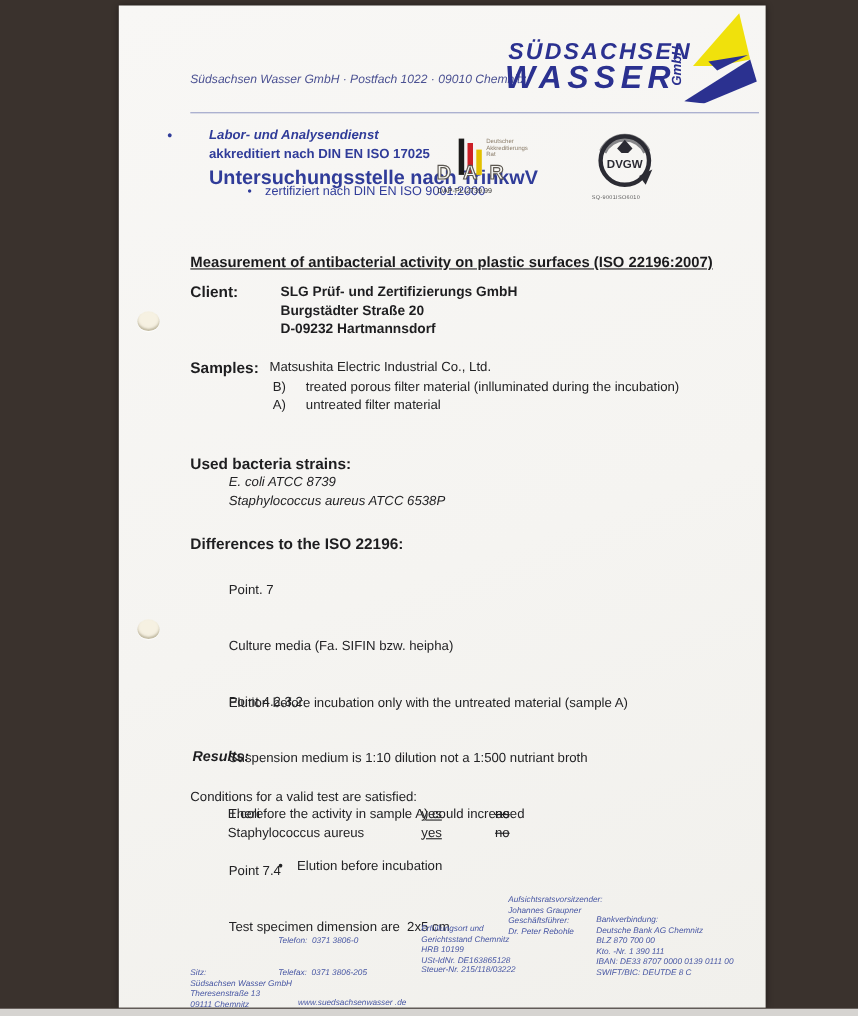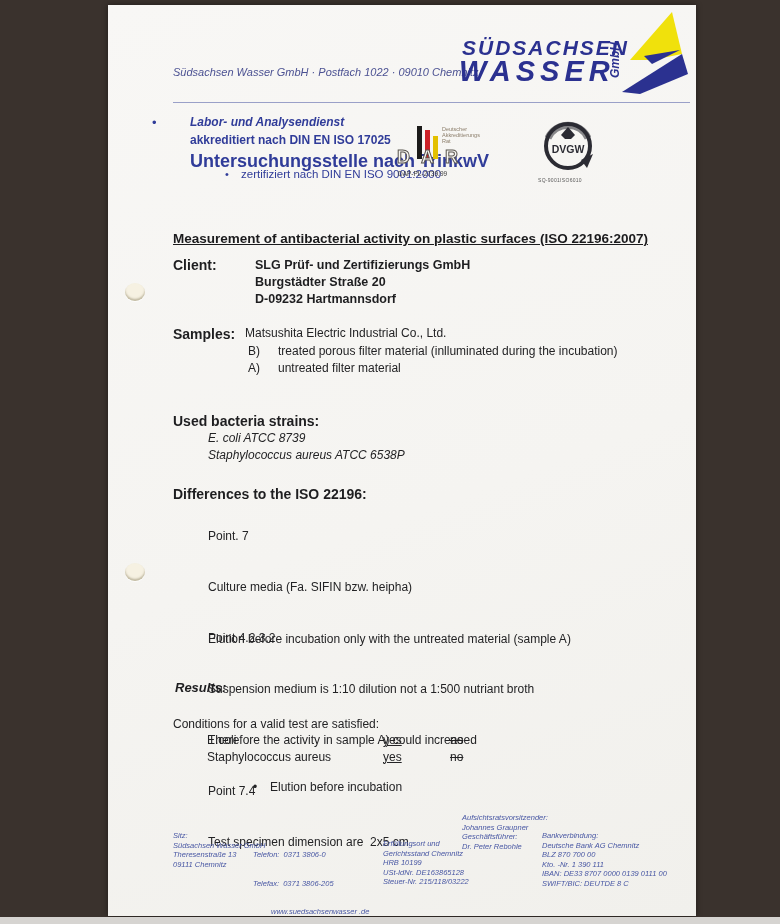--- a/index.html
+++ b/index.html
@@ -66,21 +66,21 @@
   .results-h{left:67px;top:675px;font-size:13px;font-weight:bold;font-style:italic;color:#1e1e20;}
   .cond-lbl{left:65px;top:712px;}
   .res-rows{left:99px;top:727px;line-height:16.5px;}
   .res-name{display:inline-block;width:176px;}
   .res-yes{display:inline-block;width:67px;text-decoration:underline;}
   .res-no{display:inline-block;text-decoration:line-through;}
   .note-dot{left:145px;top:775px;font-size:12px;color:#232325;}
   .note-txt{left:162px;top:775px;}
   
   .foot{font-size:7.5px;font-style:italic;color:#4756a3;line-height:9.5px;}
-  .f1{left:65px;top:826px;}
+  .f1{left:65px;top:874px;}
   .f2{left:145px;top:826px;}
   .f3{left:275px;top:834px;}
   .f4{left:354px;top:808px;}
   .f5{left:434px;top:826px;}
   .f-indent{padding-left:18px;}
 </style>
 </head>
 <body>
 
 <div class="page">

